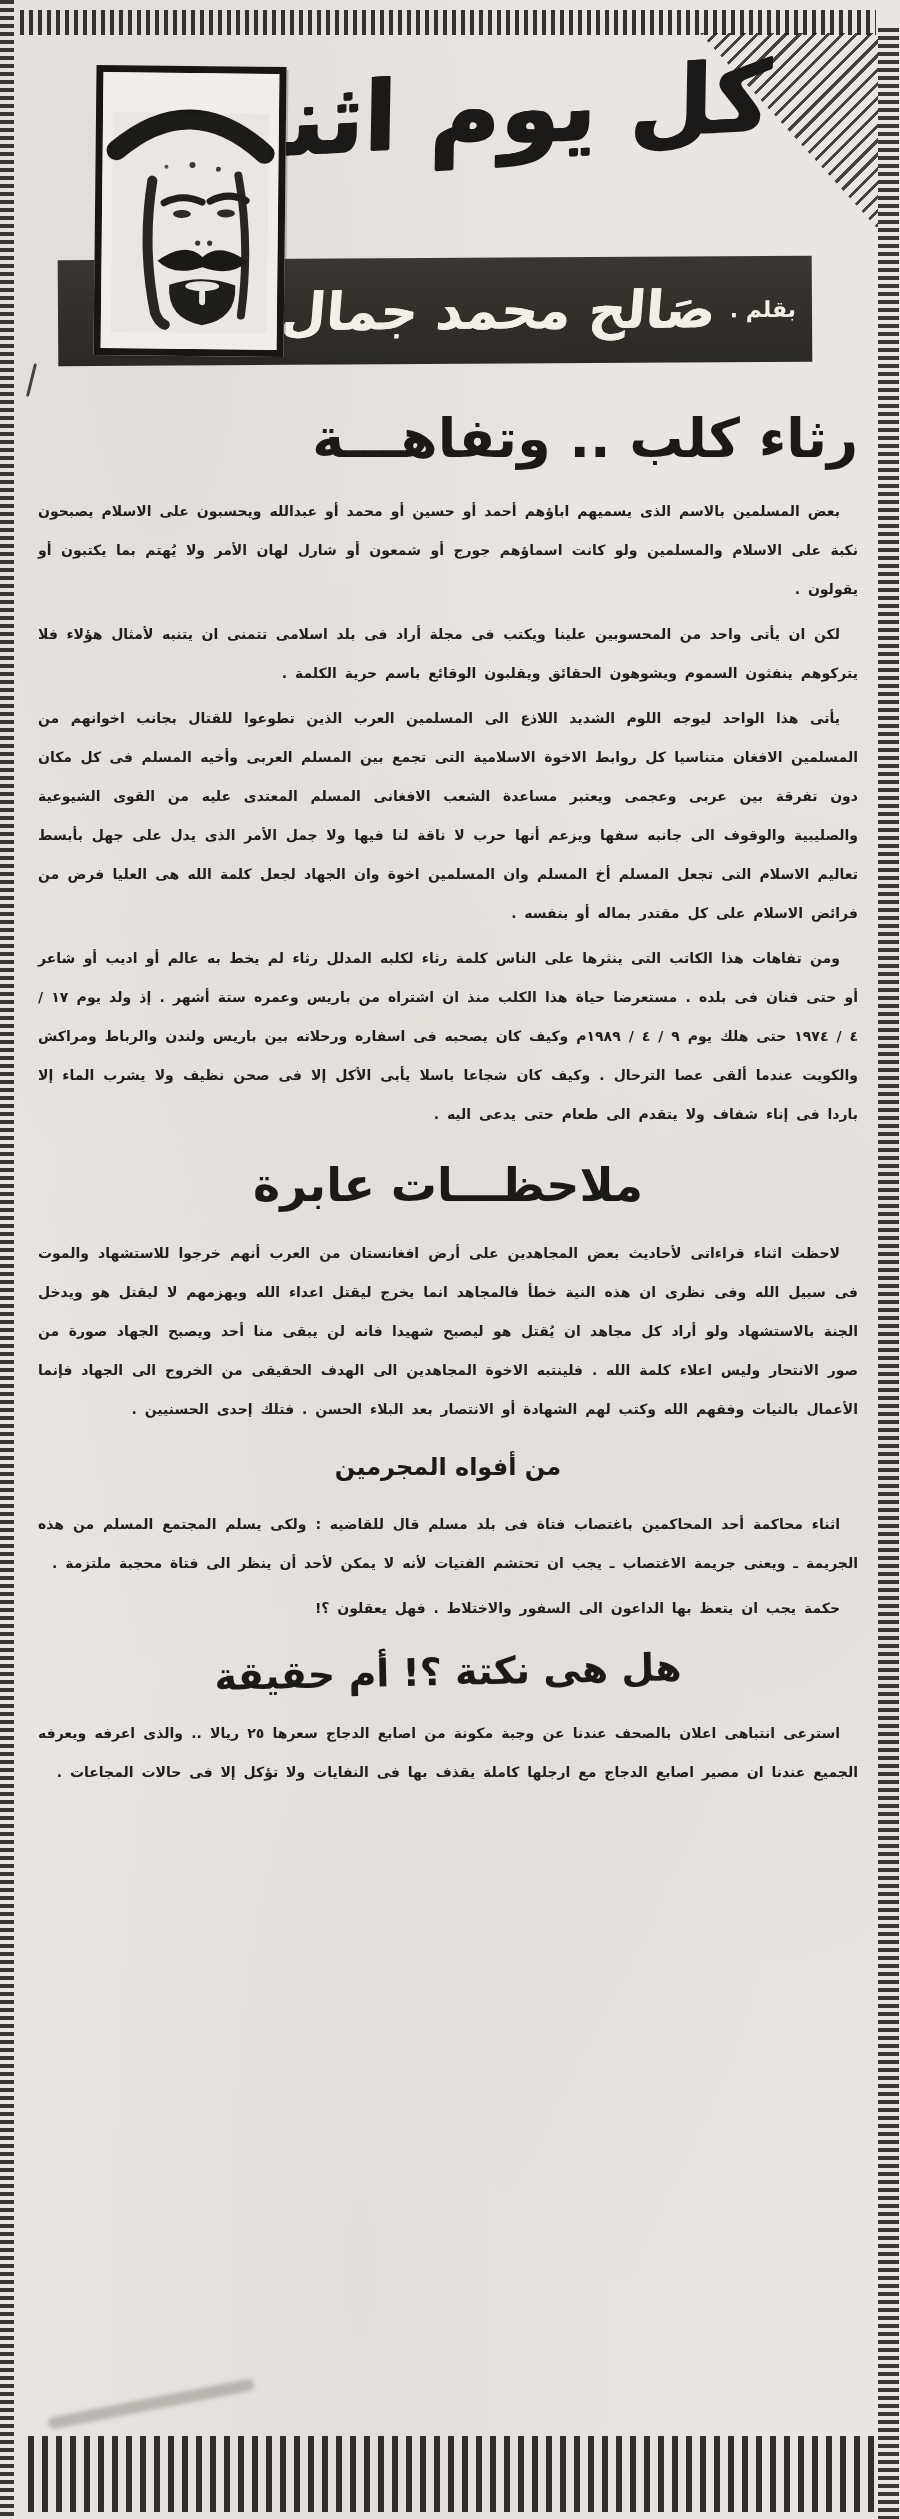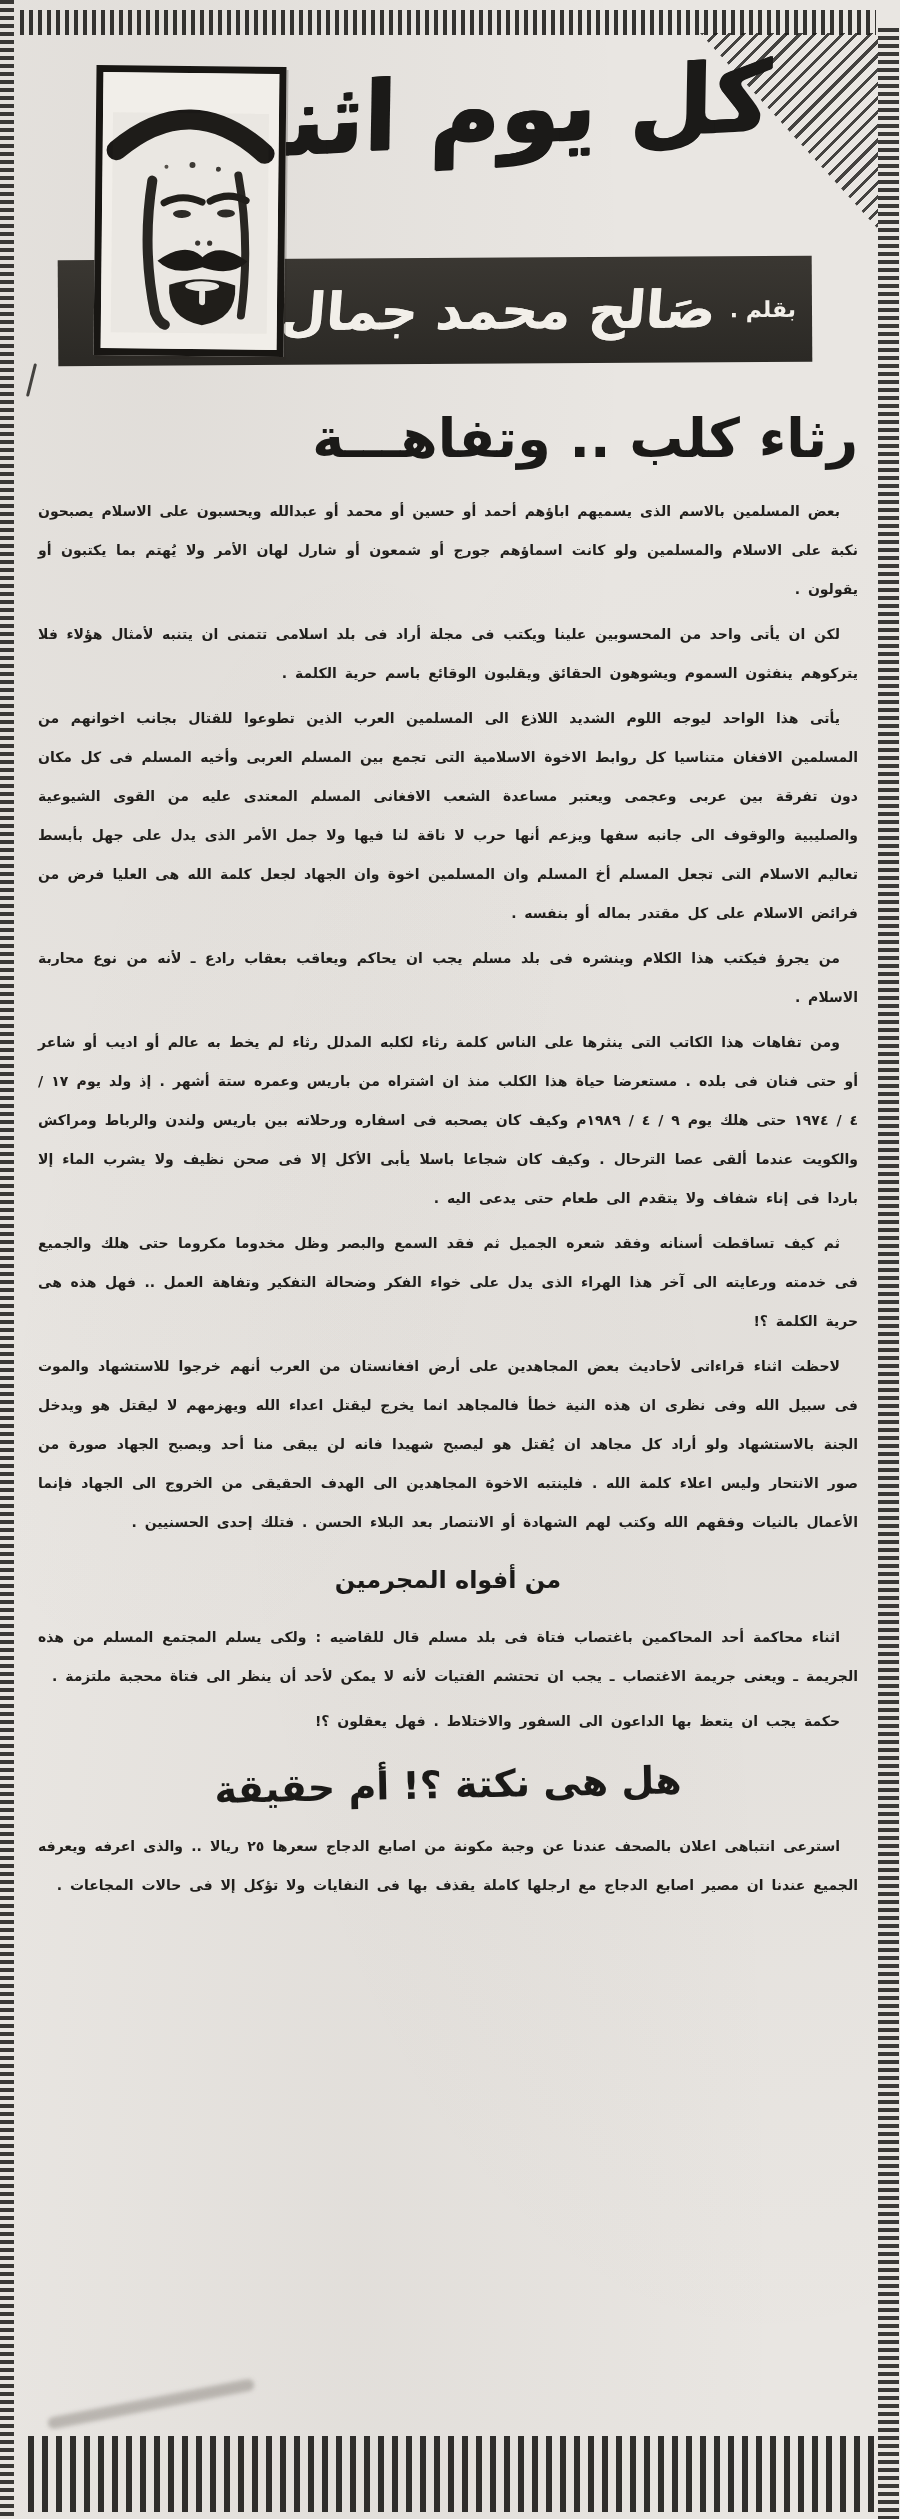--- a/index.html
+++ b/index.html
@@ -169,24 +169,23 @@
       <rect x="10" y="40" width="156" height="220" fill="rgba(120,110,100,0.05)"></rect>
     </svg>
   </div>
 
   <div class="article">
     <div class="headline">رثاء كلب .. وتفاهـــة</div>
 
     <p class="para">بعض المسلمين بالاسم الذى يسميهم اباؤهم أحمد أو حسين أو محمد أو عبدالله ويحسبون على الاسلام يصبحون نكبة على الاسلام والمسلمين ولو كانت اسماؤهم جورج أو شمعون أو شارل لهان الأمر ولا يُهتم بما يكتبون أو يقولون .</p>
     <p class="para">لكن ان يأتى واحد من المحسوبين علينا ويكتب فى مجلة أراد فى بلد اسلامى تتمنى ان يتنبه لأمثال هؤلاء فلا يتركوهم ينفثون السموم ويشوهون الحقائق ويقلبون الوقائع باسم حرية الكلمة .</p>
     <p class="para">يأتى هذا الواحد ليوجه اللوم الشديد اللاذع الى المسلمين العرب الذين تطوعوا للقتال بجانب اخوانهم من المسلمين الافغان متناسيا كل روابط الاخوة الاسلامية التى تجمع بين المسلم العربى وأخيه المسلم فى كل مكان دون تفرقة بين عربى وعجمى ويعتبر مساعدة الشعب الافغانى المسلم المعتدى عليه من القوى الشيوعية والصليبية والوقوف الى جانبه سفها ويزعم أنها حرب لا ناقة لنا فيها ولا جمل الأمر الذى يدل على جهل بأبسط تعاليم الاسلام التى تجعل المسلم أخ المسلم وان المسلمين اخوة وان الجهاد لجعل كلمة الله هى العليا فرض من فرائض الاسلام على كل مقتدر بماله أو بنفسه .</p>
-    <p class="para">من يجرؤ فيكتب هذا الكلام وينشره فى بلد مسلم يجب ان يحاكم ويعاقب بعقاب رادع ـ لأنه من نوع محاربة الاسلام .</p>
     <p class="para">ومن تفاهات هذا الكاتب التى ينثرها على الناس كلمة رثاء لكلبه المدلل رثاء لم يخط به عالم أو اديب أو شاعر أو حتى فنان فى بلده . مستعرضا حياة هذا الكلب منذ ان اشتراه من باريس وعمره ستة أشهر . إذ ولد يوم ١٧ / ٤ / ١٩٧٤ حتى هلك يوم ٩ / ٤ / ١٩٨٩م وكيف كان يصحبه فى اسفاره ورحلاته بين باريس ولندن والرباط ومراكش والكويت عندما ألقى عصا الترحال . وكيف كان شجاعا باسلا يأبى الأكل إلا فى صحن نظيف ولا يشرب الماء إلا باردا فى إناء شفاف ولا يتقدم الى طعام حتى يدعى اليه .</p>
-    <p class="para">ثم كيف تساقطت أسنانه وفقد شعره الجميل ثم فقد السمع والبصر وظل مخدوما مكروما حتى هلك والجميع فى خدمته ورعايته الى آخر هذا الهراء الذى يدل على خواء الفكر وضحالة التفكير وتفاهة العمل .. فهل هذه هى حرية الكلمة ؟!</p>
 
+    <div class="section-heading sh-1">ملاحظـــات عابرة</div>
     <p class="para">لاحظت اثناء قراءاتى لأحاديث بعض المجاهدين على أرض افغانستان من العرب أنهم خرجوا للاستشهاد والموت فى سبيل الله وفى نظرى ان هذه النية خطأ فالمجاهد انما يخرج ليقتل اعداء الله ويهزمهم لا ليقتل هو ويدخل الجنة بالاستشهاد ولو أراد كل مجاهد ان يُقتل هو ليصبح شهيدا فانه لن يبقى منا أحد ويصبح الجهاد صورة من صور الانتحار وليس اعلاء كلمة الله . فلينتبه الاخوة المجاهدين الى الهدف الحقيقى من الخروج الى الجهاد فإنما الأعمال بالنيات وفقهم الله وكتب لهم الشهادة أو الانتصار بعد البلاء الحسن . فتلك إحدى الحسنيين .</p>
 
     <div class="section-heading sh-2">من أفواه المجرمين</div>
     <p class="para">اثناء محاكمة أحد المحاكمين باغتصاب فتاة فى بلد مسلم قال للقاضيه : ولكى يسلم المجتمع المسلم من هذه الجريمة ـ ويعنى جريمة الاغتصاب ـ يجب ان تحتشم الفتيات لأنه لا يمكن لأحد أن ينظر الى فتاة محجبة ملتزمة .</p>
     <p class="para">حكمة يجب ان يتعظ بها الداعون الى السفور والاختلاط . فهل يعقلون ؟!</p>
 
     <div class="section-heading sh-3">هل هى نكتة ؟! أم حقيقة</div>
     <p class="para">استرعى انتباهى اعلان بالصحف عندنا عن وجبة مكونة من اصابع الدجاج سعرها ٢٥ ريالا .. والذى اعرفه ويعرفه الجميع عندنا ان مصير اصابع الدجاج مع ارجلها كاملة يقذف بها فى النفايات ولا تؤكل إلا فى حالات المجاعات .</p>
 
   </div>

